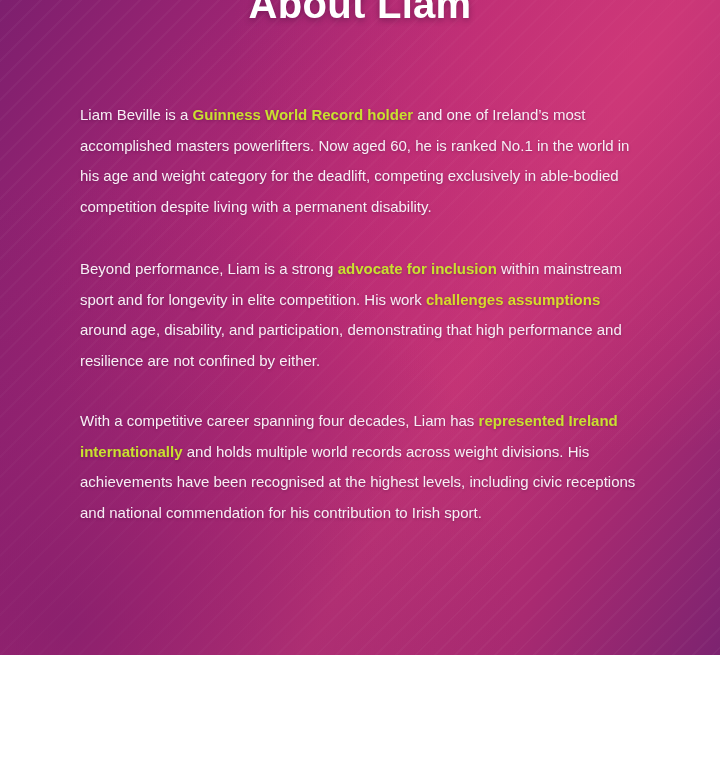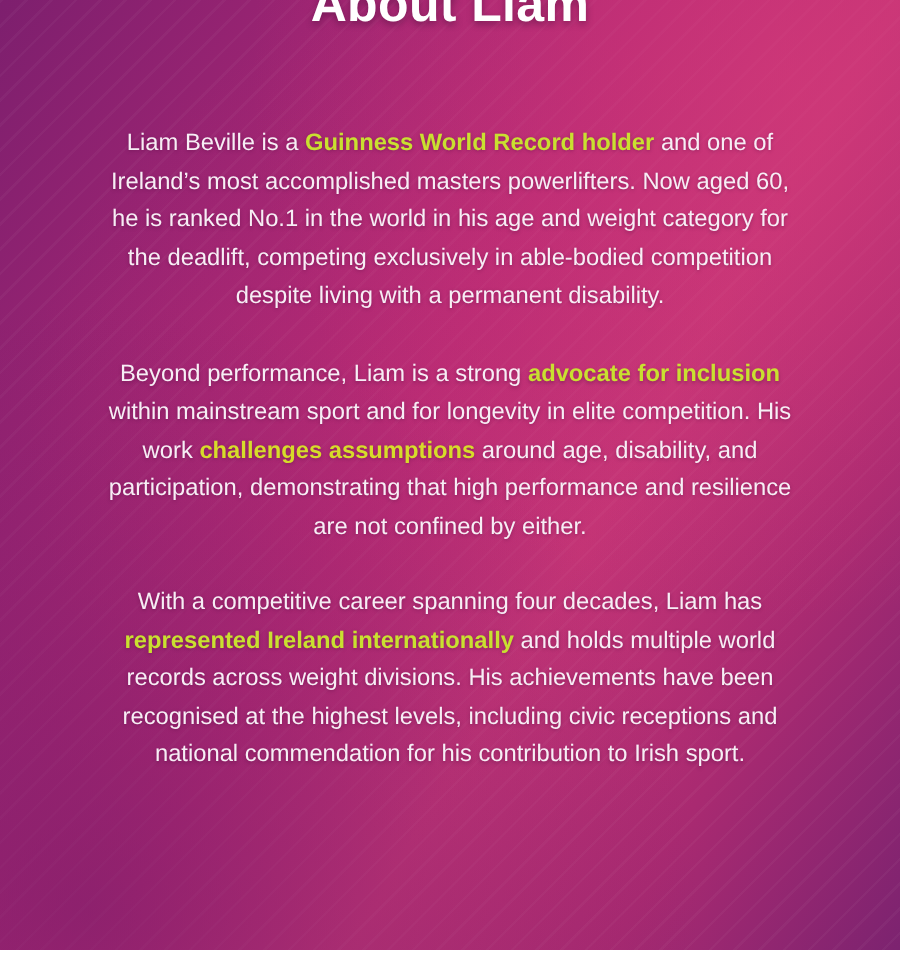--- a/index.html
+++ b/index.html
@@ -9,21 +9,21 @@
   body {
     width: 720px;
     height: 783px;
     overflow: hidden;
     font-family: "Liberation Sans", sans-serif;
   }
 
   #page {
     position: relative;
     width: 720px;
-    height: 760px;
+    height: 655px;
     background:
       repeating-linear-gradient(
         135deg,
         rgba(255,255,255,0.030) 0px,
         rgba(255,255,255,0.030) 2px,
         rgba(0,0,0,0.0) 2px,
         rgba(0,0,0,0.0) 14px
       ),
       linear-gradient(120deg, #7d1f6e 0%, #9b2472 22%, #b72a74 45%, #c43576 62%, #a92a71 80%, #7c2370 100%);
       overflow: hidden;
@@ -62,23 +62,22 @@
     text-shadow: 0 2px 6px rgba(60,8,50,0.45);
   }
 
   .body-block {
     margin: 0 auto;
     width: 560px;
   }
 
   .para {
     color: #f7eef5;
-    font-size: 19px;
+    font-size: 15px;
     line-height: 30.5px;
-    text-align: center;
     margin: 0;
     text-shadow: 0 1px 3px rgba(70,10,58,0.35);
   }
 
   .para.p1 { margin-top: 76px; }
   .para.p2 { margin-top: 30px; }
   .para.p3 { margin-top: 32px; }
 
   .hl {
     color: #c9e030;

